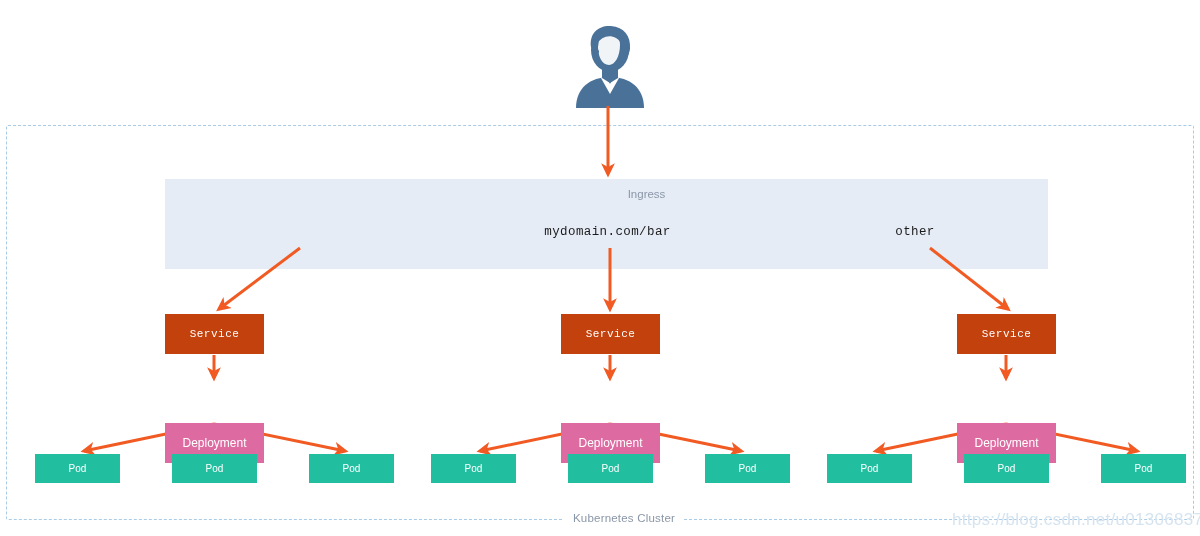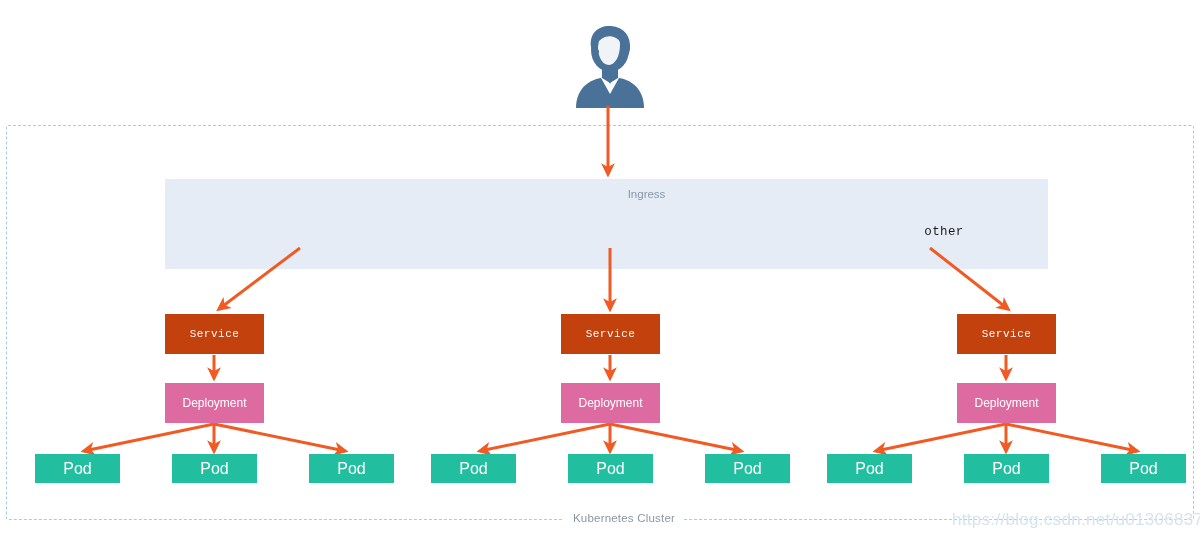--- a/index.html
+++ b/index.html
@@ -69,21 +69,21 @@
     top: 46px;
     font-family: "Liberation Mono", "DejaVu Sans Mono", monospace;
     font-size: 12.5px;
     color: #1b1b1b;
     letter-spacing: .4px;
     white-space: nowrap;
     text-align: center;
   }
   .route-0 { left: 40px;  width: 270px; }
   .route-1 { left: 305px; width: 275px; }
-  .route-2 { left: 644px; width: 270px; }
+  .route-2 { left: 615px; width: 270px; }
 
   
   .node {
     position: absolute;
     box-sizing: border-box;
     display: flex;
     align-items: center;
     justify-content: center;
     color: #ffffff;
     text-align: center;
@@ -95,26 +95,27 @@
     height: 40px;
     font-family: "Liberation Mono", "DejaVu Sans Mono", monospace;
     font-size: 11px;
     letter-spacing: .5px;
   }
   .node.deployment {
     background: #dd6aa0;
     width: 99px;
     height: 40px;
     font-size: 12px;
+    margin-top: 40px;
   }
   .node.pod {
     background: #21bfa0;
     width: 85px;
     height: 29px;
-    font-size: 16px;
+    font-size: 10px;
   }
   
   .avatar {
     position: absolute;
     left: 568px;
     top: 20px;
     width: 84px;
     height: 88px;
   }
   
@@ -161,20 +162,21 @@
     </svg>
   </div>
 
   <div class="cluster-box"></div>
   <div class="cluster-label">
     <span>Kubernetes Cluster</span>
   </div>
 
   <div class="ingress-panel">
     <div class="ingress-title">Ingress</div>
+    <div class="route-label route-1">mydomain.com/bar</div>
     <div class="route-label route-2">other</div>
   </div>
 
   <svg id="arrows" viewBox="0 0 1200 536">
     <defs>
       <marker id="ah" markerWidth="5.2" markerHeight="5.2" refX="3.6" refY="2.6" orient="auto" markerUnits="strokeWidth">
         <path d="M0,0.3 L4.8,2.6 L0,4.9 L1.3,2.6 Z" fill="#f15a22"></path>
       </marker>
     </defs>
     <g stroke="#f15a22" stroke-width="3" fill="none" marker-end="url(#ah)">

